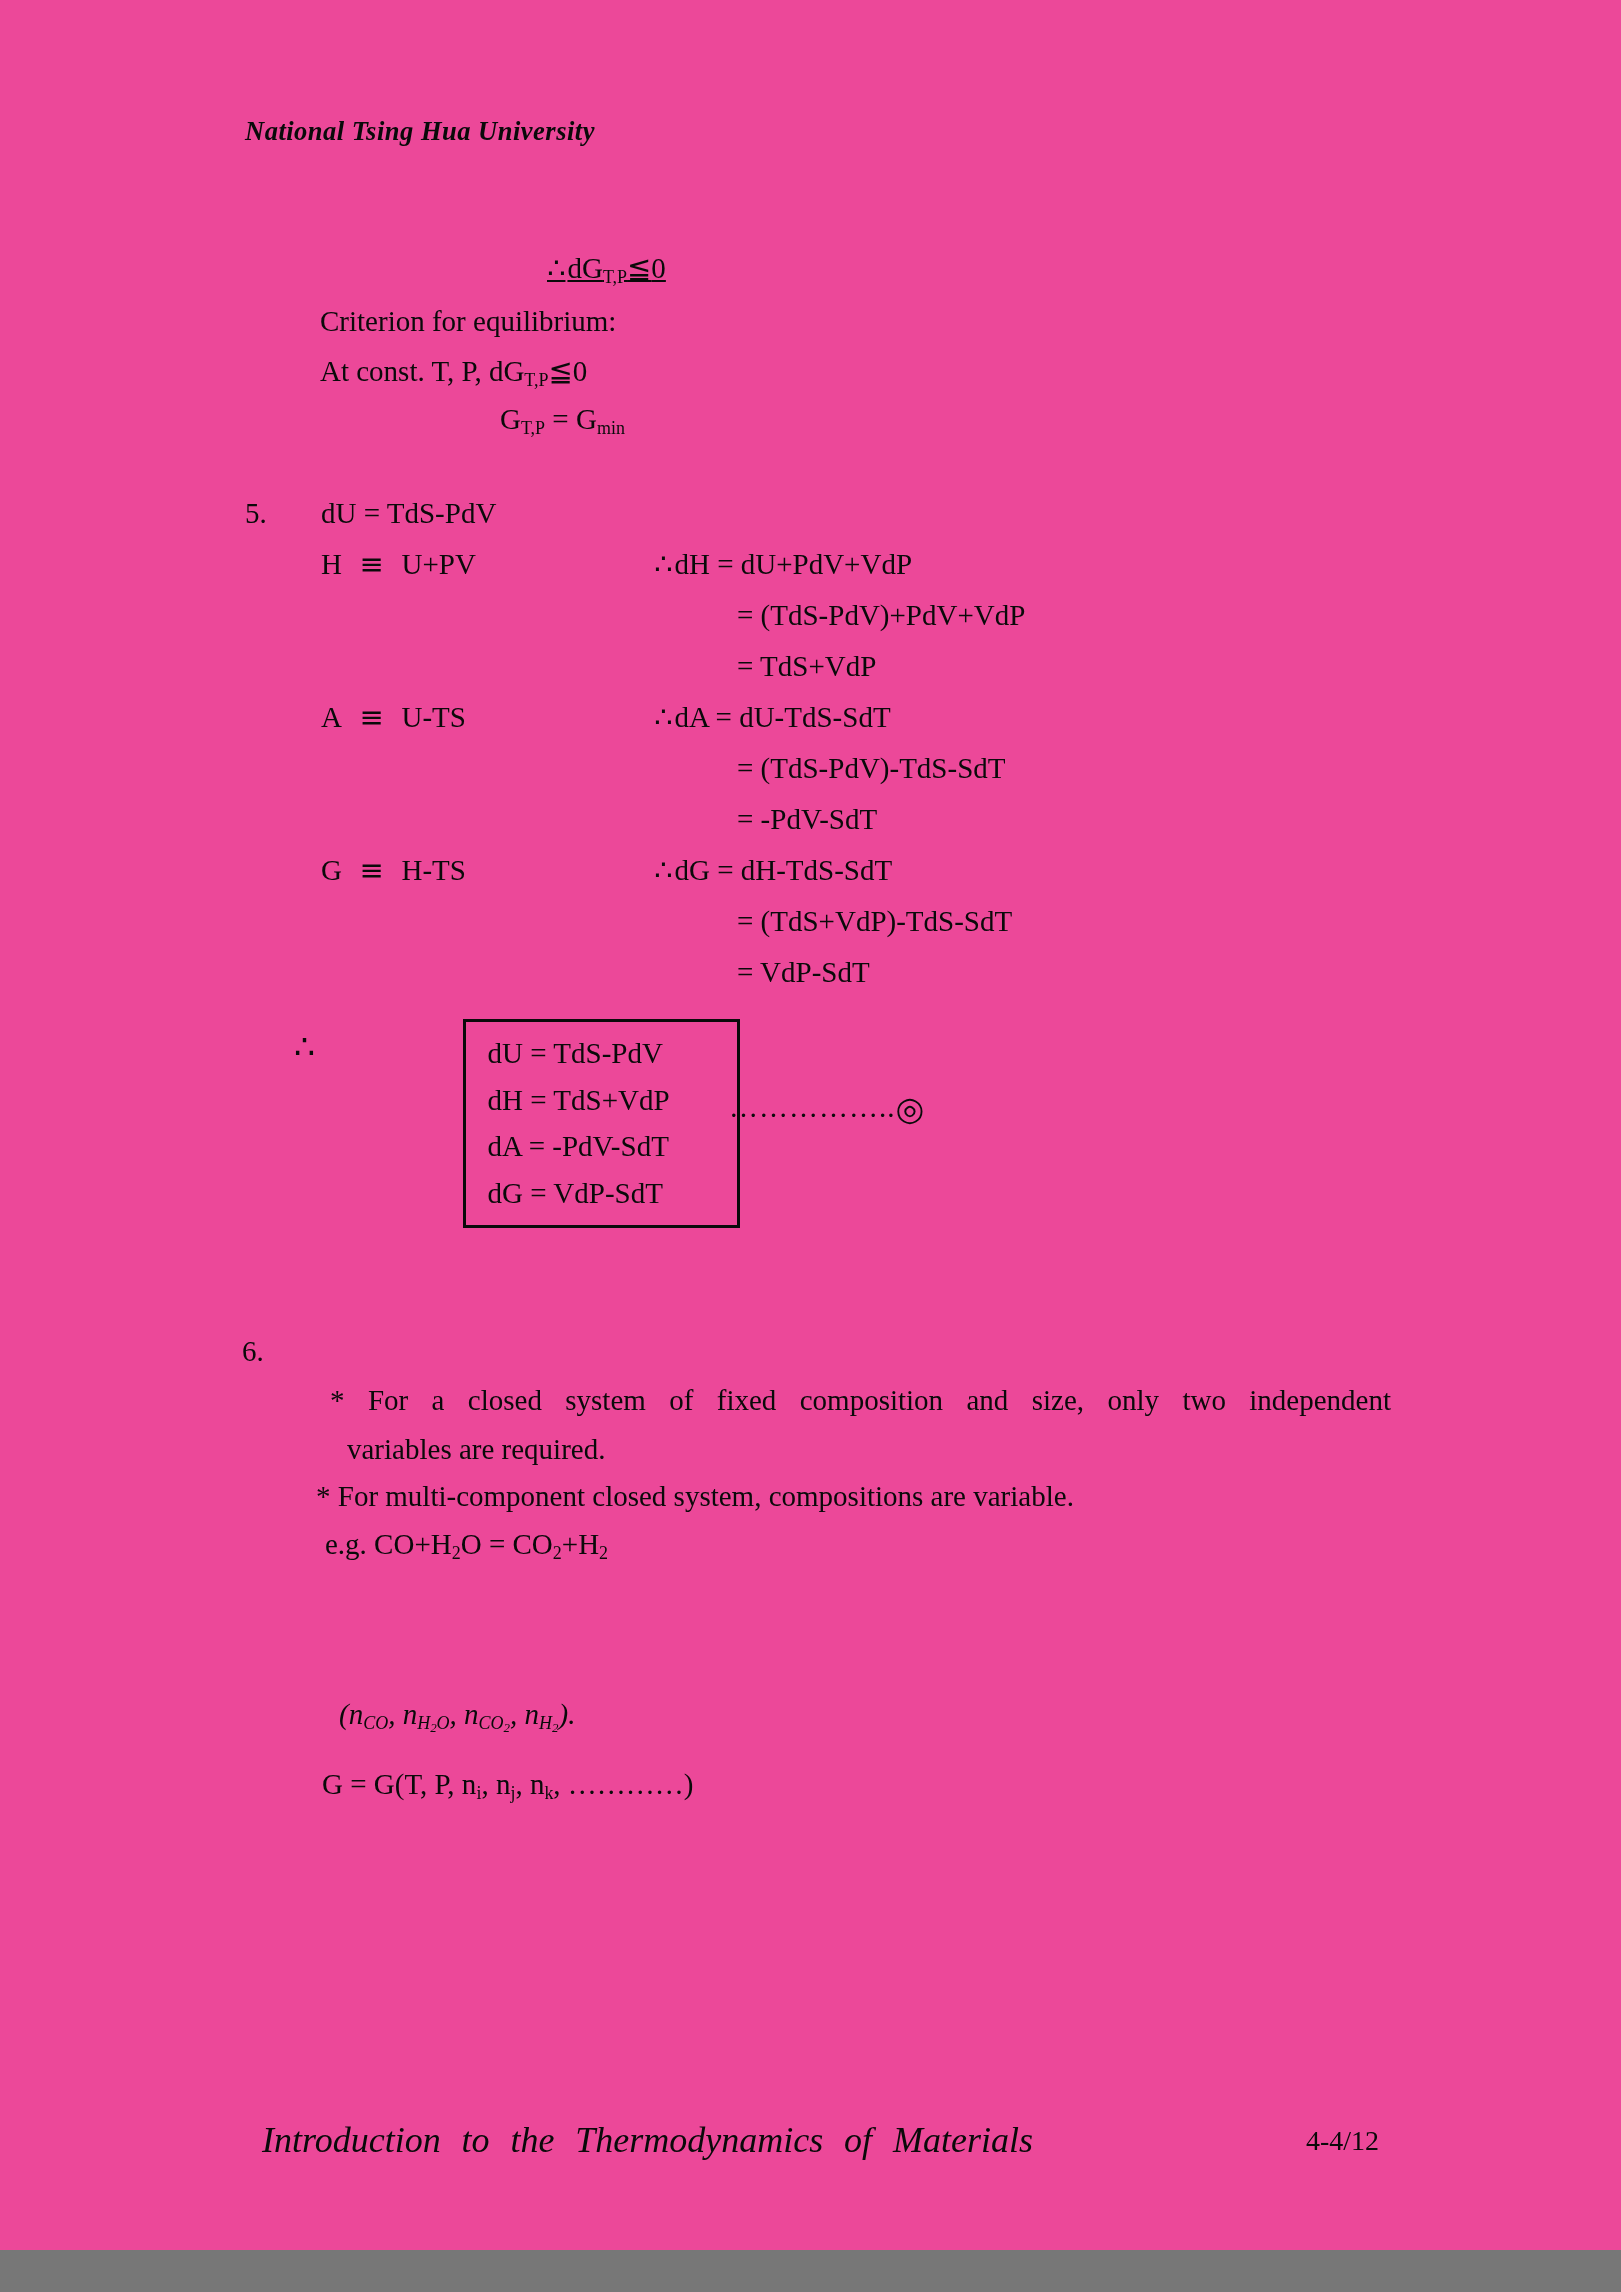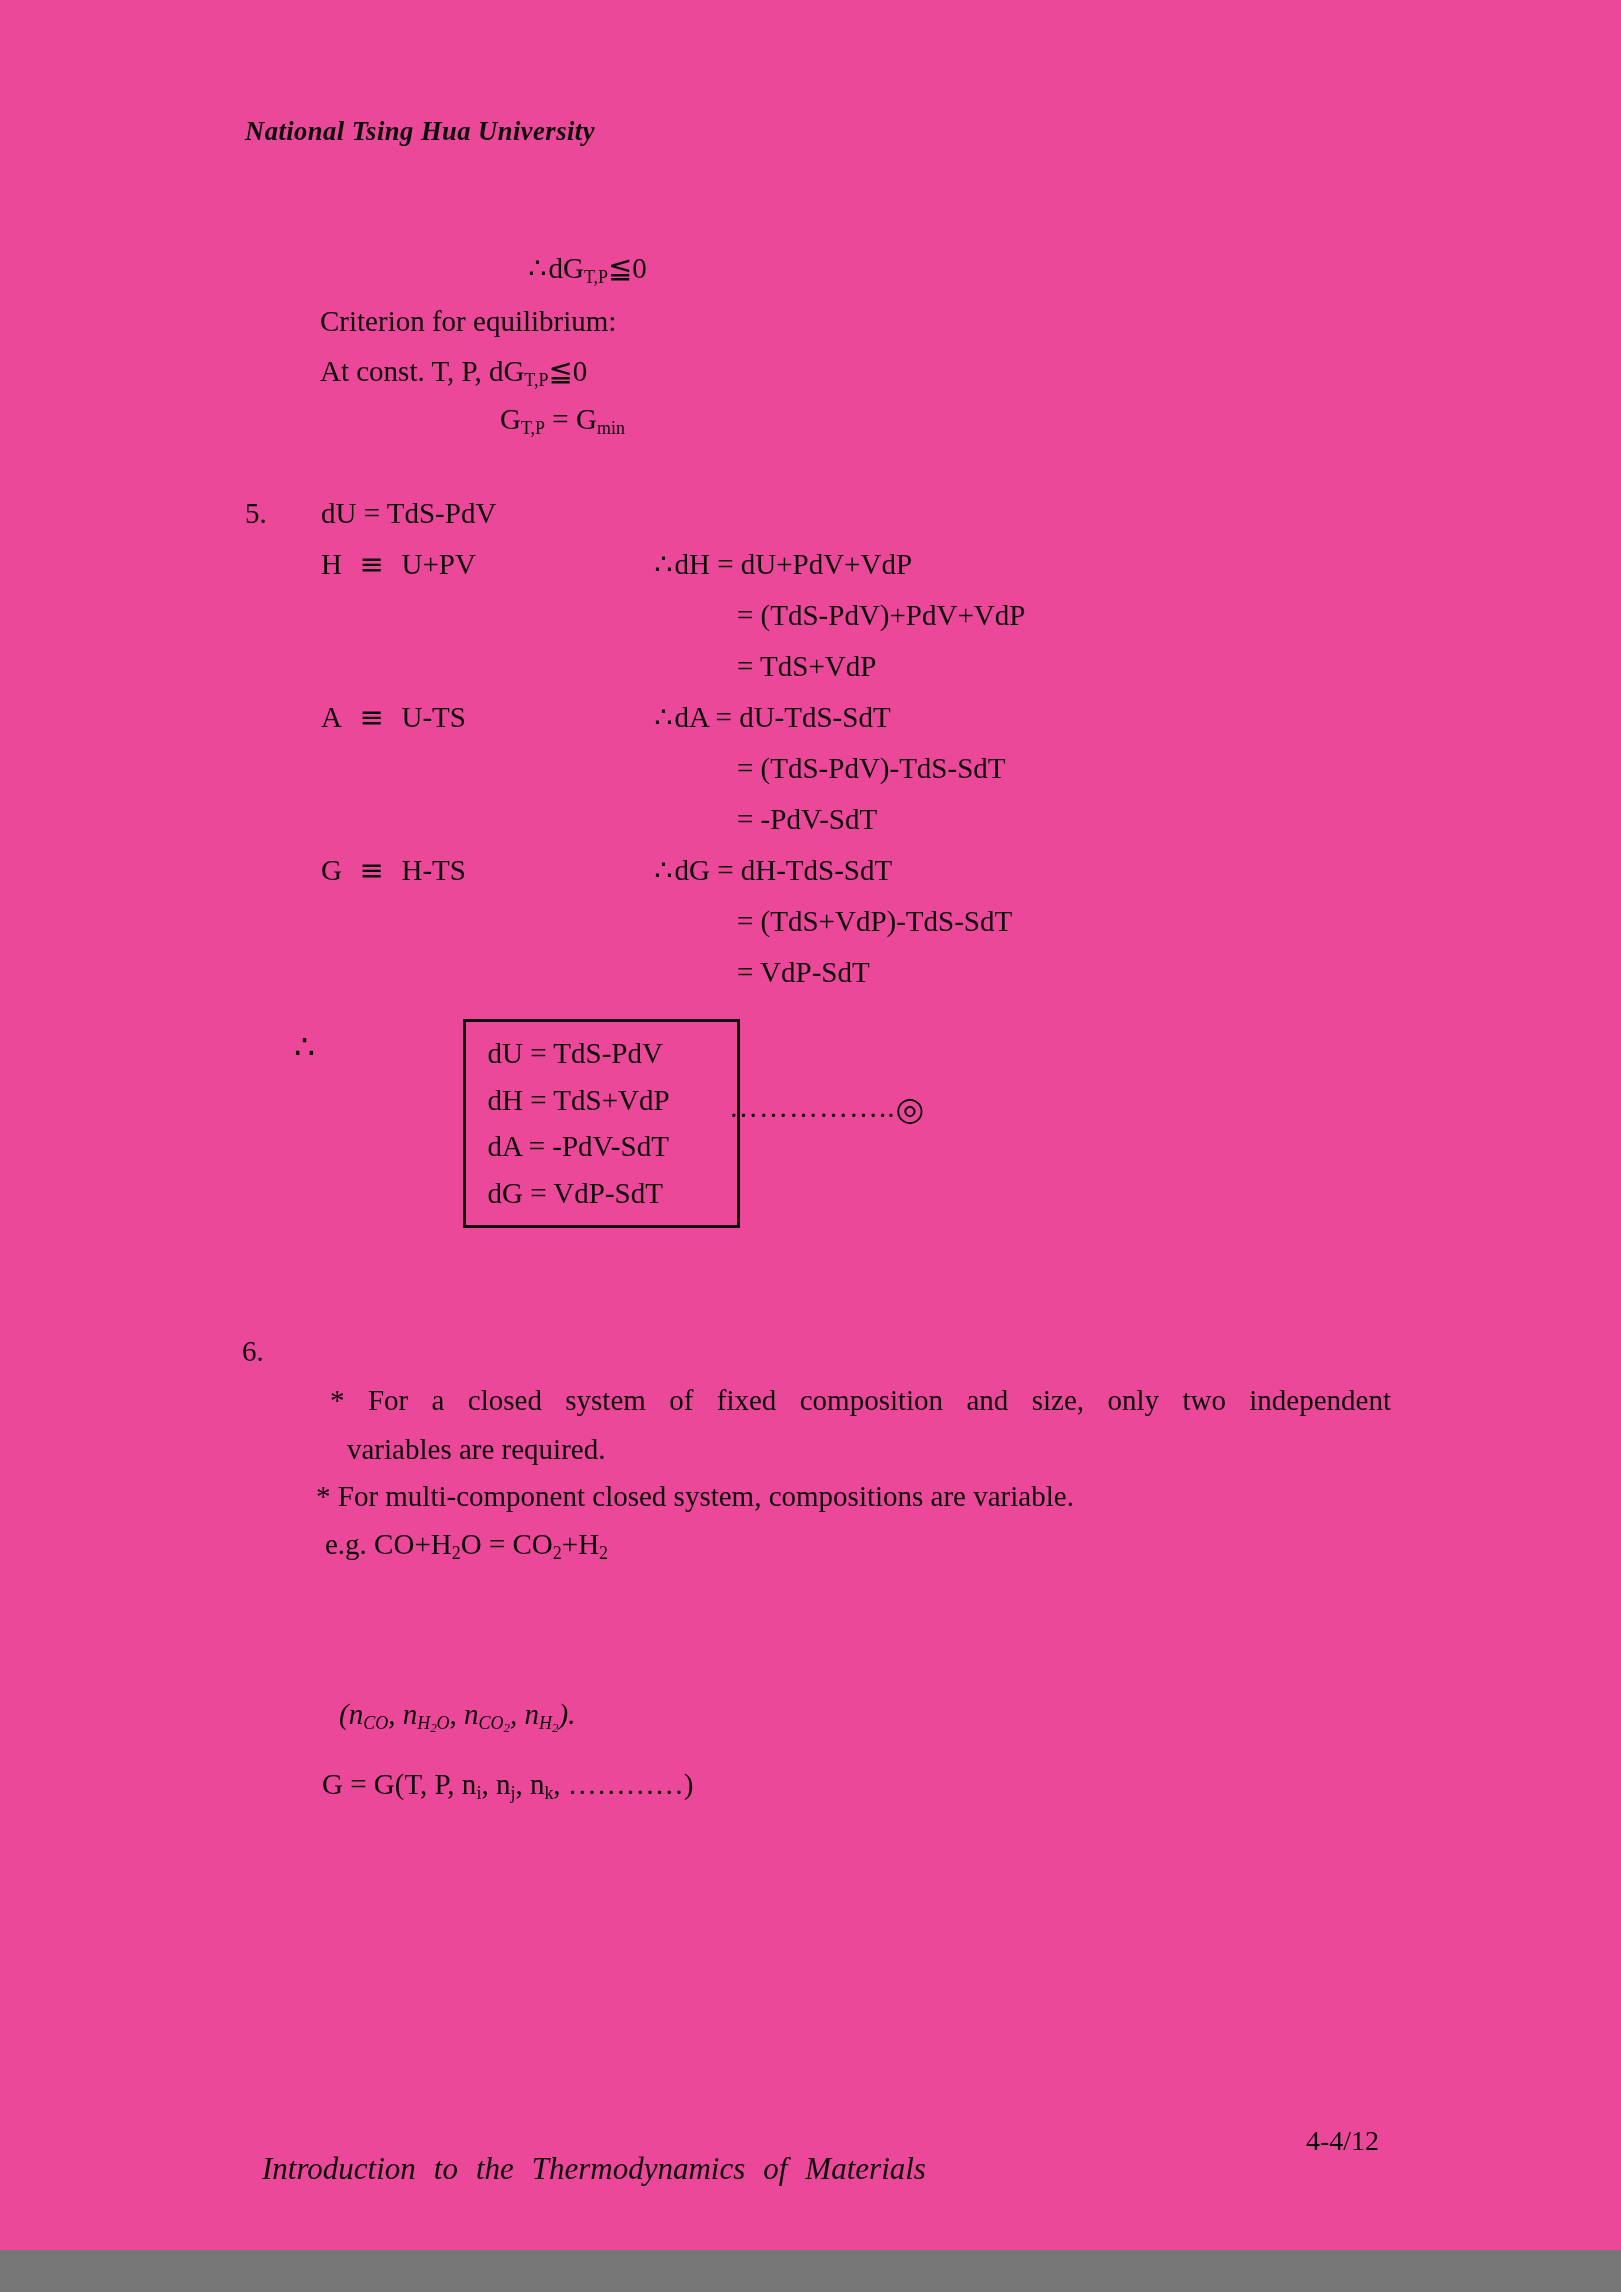--- a/index.html
+++ b/index.html
@@ -35,32 +35,32 @@
     width:249px;height:203px;
     border:3.9px solid #0a0a0a;
     display:flex;flex-direction:column;
     justify-content:space-evenly;
     padding-left:21.6px;
   }
   .box .bl{font-size:29px;line-height:29px;white-space:nowrap;}
   .leader{letter-spacing:1px;}
   .mark{font-size:33px;vertical-align:-2.9px;letter-spacing:0;}
   .it{font-style:italic;}
-  .ftr{font-size:31px;font-style:italic;word-spacing:0.33em;margin-top:28px;}
+  .ftr{font-size:36px;font-style:italic;word-spacing:0.33em;}
   .pgnum{font-size:28px;}
 </style>
 </head>
 <body>
 
 <div class="page">
 
   <div class="t hdr" style="left:245px;top:114px;">National Tsing Hua University</div>
 
 
-  <div class="t" style="left:528px;top:251px;"><span class="sym thsp">∴</span><span>dG</span><span class="sb">T,P</span><span class="sym">≦</span><span>0</span></div>
+  <div class="t" style="left:547px;top:251px;text-decoration:underline;"><span class="sym thsp">∴</span><span>dG</span><span class="sb">T,P</span><span class="sym">≦</span><span>0</span></div>
 
   <div class="t" style="left:320px;top:304px;">Criterion for equilibrium:</div>
 
   <div class="t" style="left:320px;top:354px;"><span>At const. T, P, dG</span><span class="sb">T,P</span><span class="sym">≦</span><span>0</span></div>
 
   <div class="t" style="left:500px;top:402px;"><span>G</span><span class="sb">T,P</span><span> = G</span><span class="sb">min</span></div>
 
   <div class="t" style="left:245px;top:496px;">5.</div>
   <div class="t" style="left:321px;top:496px;">dU = TdS-PdV</div>
 

